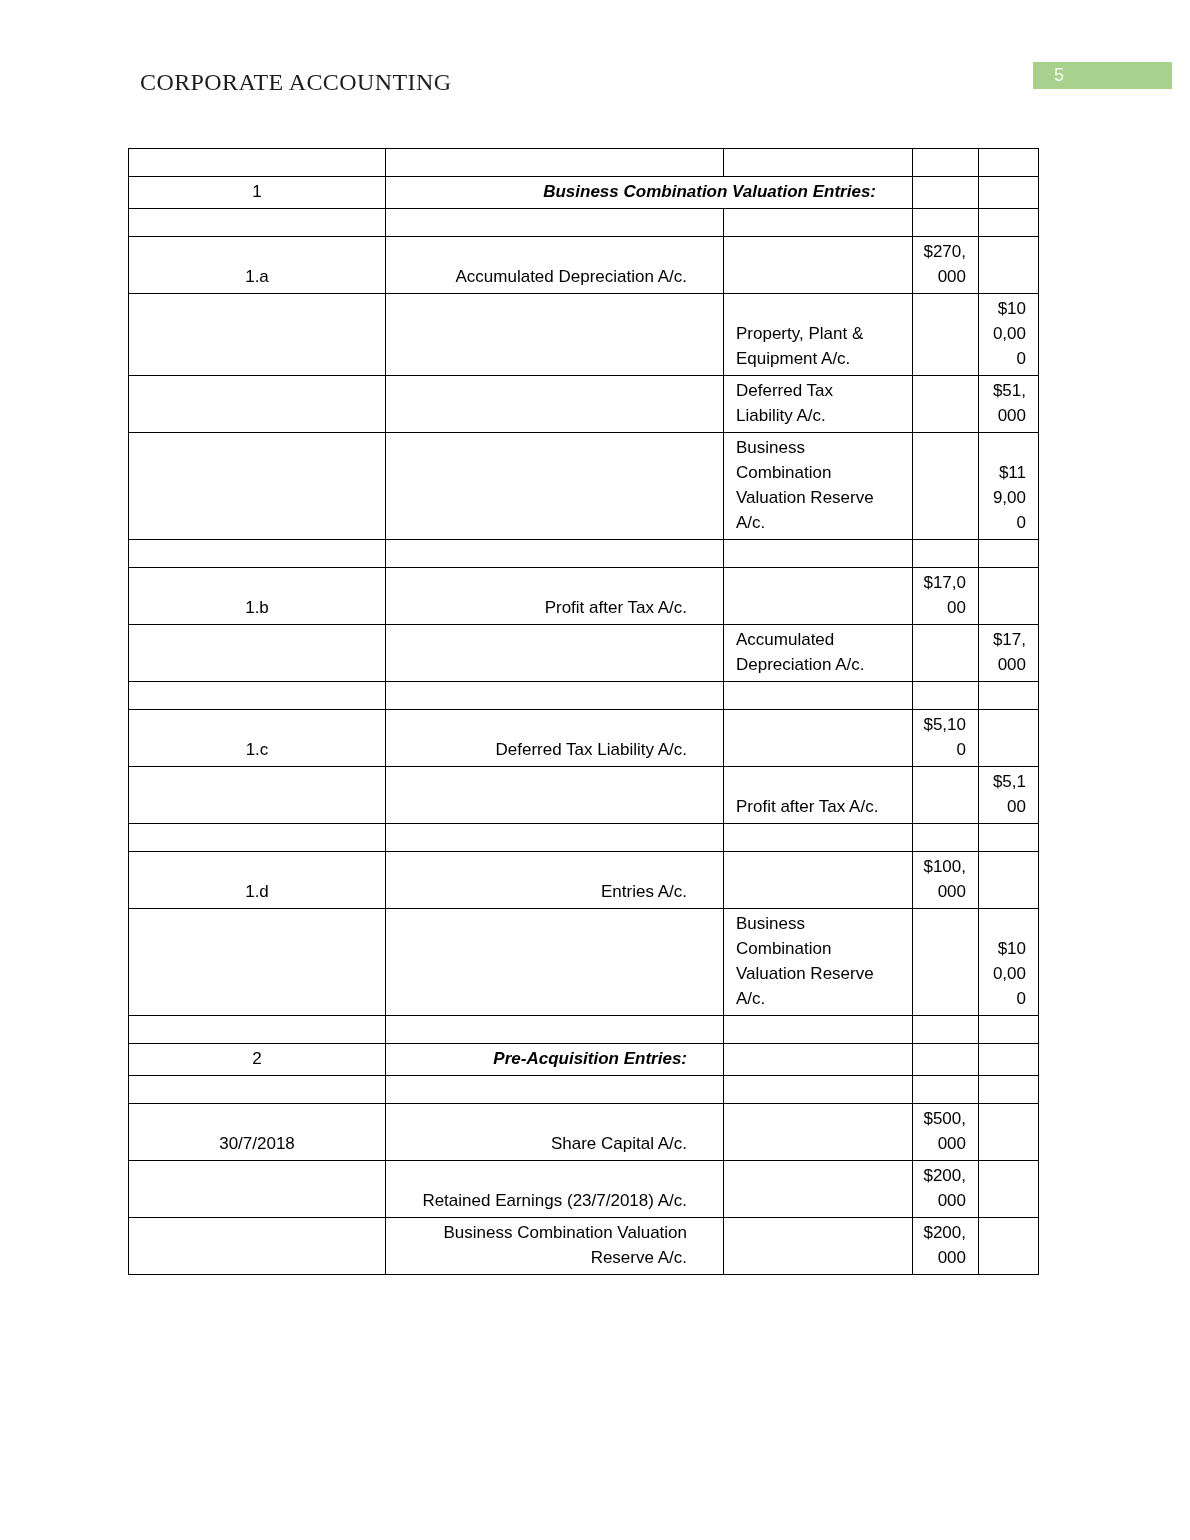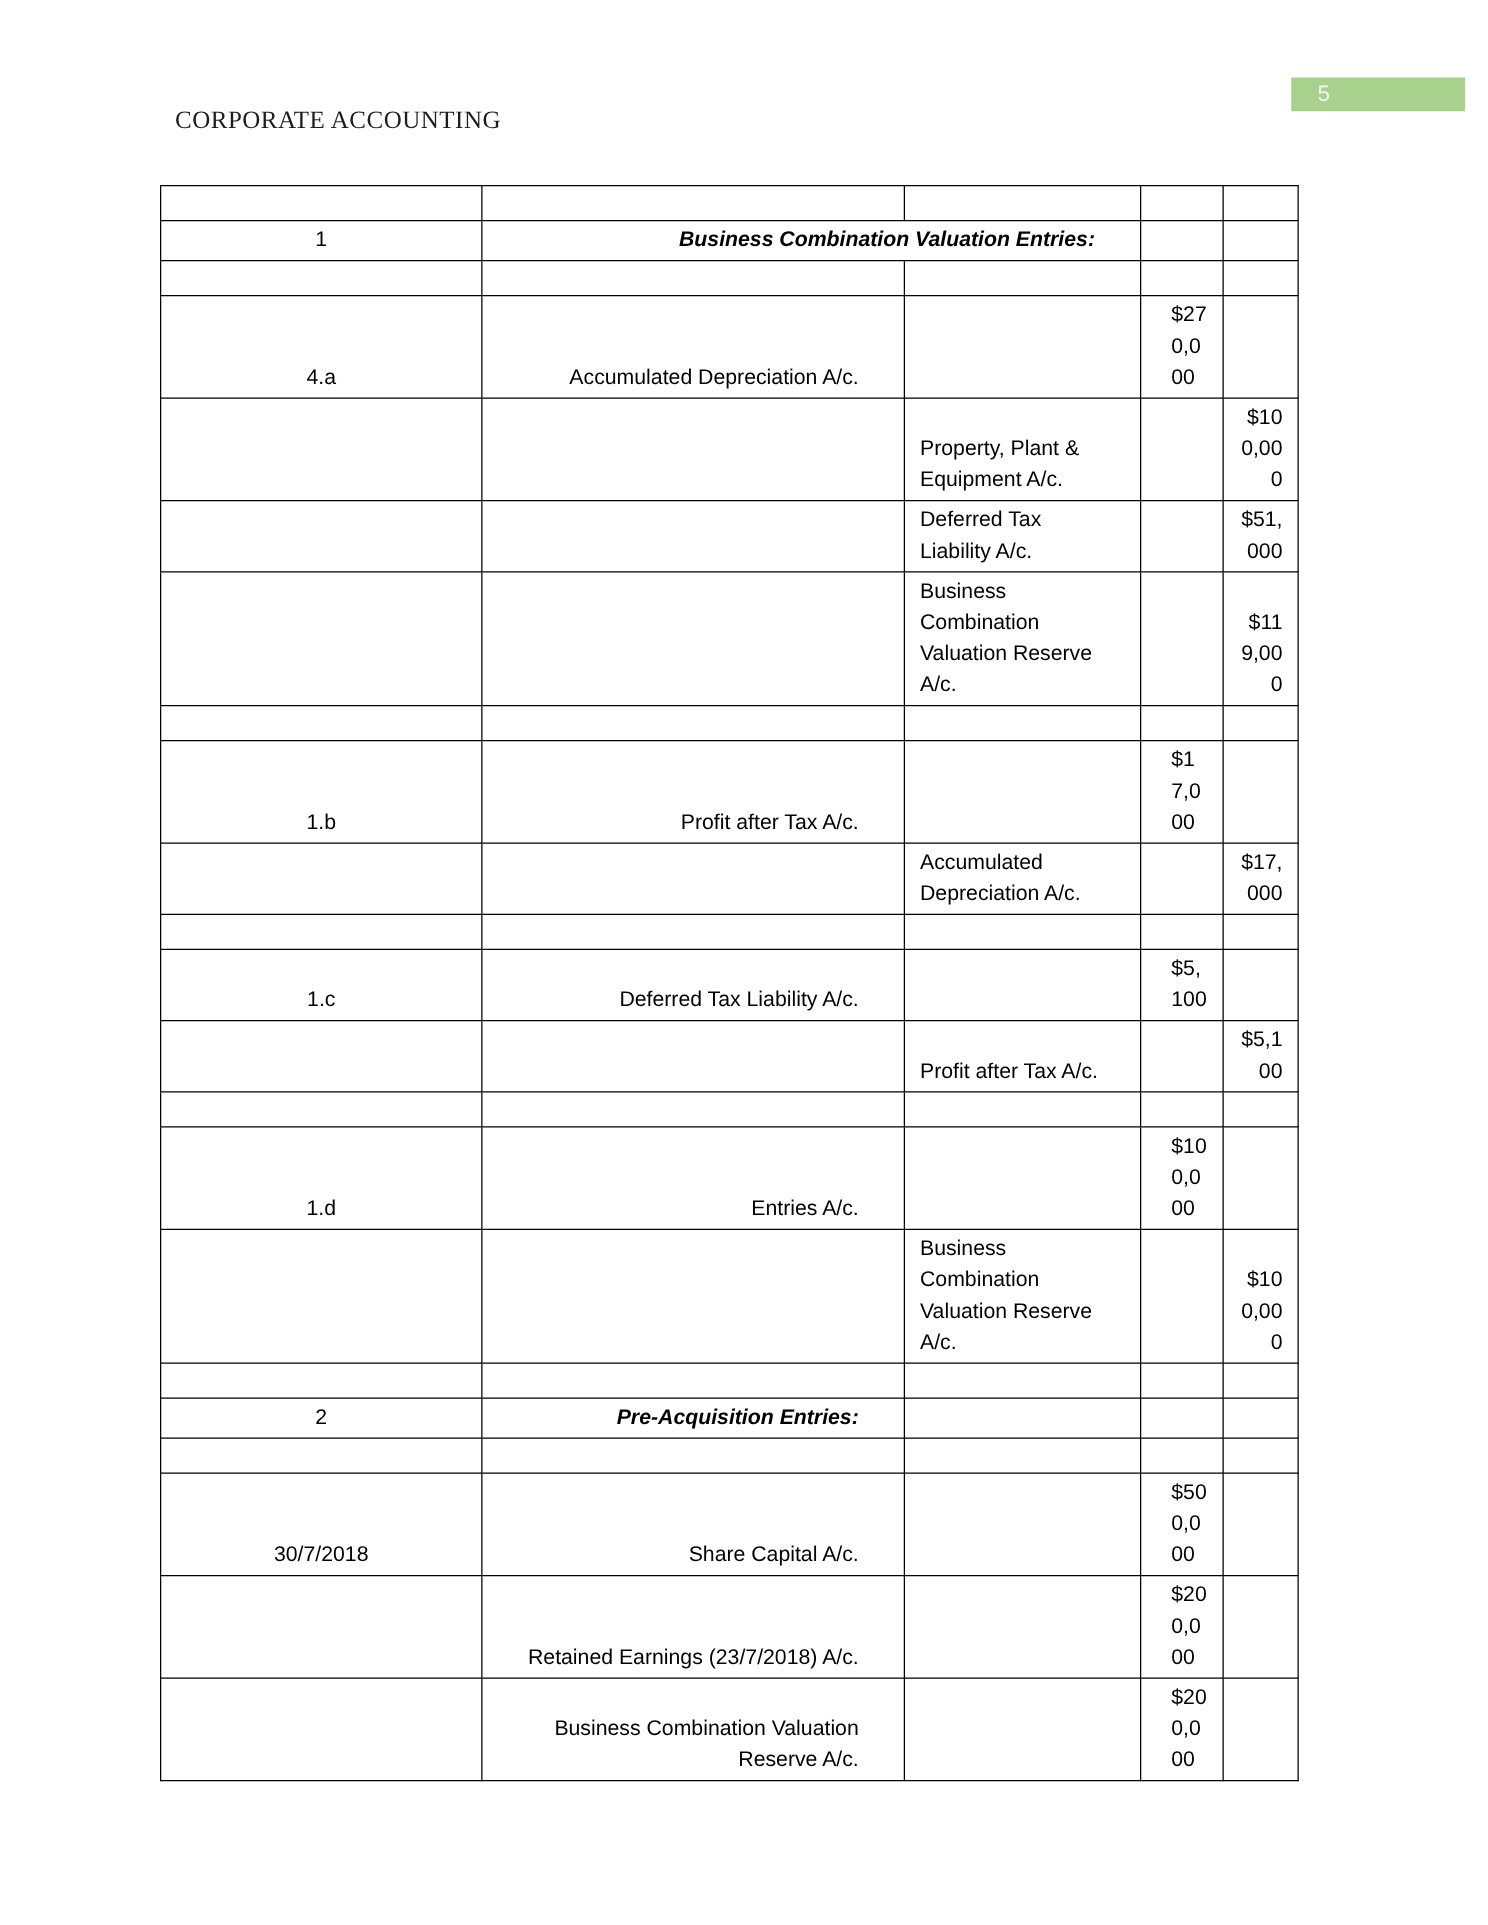--- a/index.html
+++ b/index.html
@@ -7,23 +7,23 @@
     width: 1190px;
     height: 1540px;
     background: #ffffff;
     position: relative;
     font-family: "Liberation Sans", sans-serif;
     color: #000000;
   }
   .header-title {
     position: absolute;
     left: 140px;
-    top: 84px;
+    top: 70px;
     font-family: "Liberation Serif", serif;
-    font-size: 20px;
+    font-size: 24px;
     line-height: 24px;
     letter-spacing: 0.4px;
     color: #1d1d1d;
     white-space: nowrap;
   }
   .page-badge {
     position: absolute;
     left: 1033px;
     top: 62px;
     width: 139px;
@@ -46,21 +46,21 @@
     border: 1px solid #000000;
     vertical-align: bottom;
     font-size: 17px;
     line-height: 25px;
     padding: 2px 12px 4px 12px;
   }
   .journal tr.blank td { height: 21px; }
   .journal td.c1 { text-align: center; }
   .journal td.c2 { padding-right: 36px; text-align: right; }
   .journal td.c3 { padding-right: 19px; }
-  .journal td.c4 { text-align: left; word-break: break-all; padding-left: 24px; }
+  .journal td.c4 { text-align: right; word-break: break-all; padding-left: 8px; }
   .journal td.c5 { text-align: right; word-break: break-all; }
   .journal td.sec { font-weight: bold; font-style: italic; }
 </style>
 </head>
 <body>
 
 <div>
 
   <div class="header-title">CORPORATE ACCOUNTING</div>
 
@@ -91,21 +91,21 @@
           <td class="c5"></td>
         </tr>
         <tr class="blank">
           <td class="c1"></td>
           <td class="c2"></td>
           <td class="c3"></td>
           <td class="c4"></td>
           <td class="c5"></td>
         </tr>
         <tr>
-          <td class="c1">4.a</td>
+          <td class="c1">1.a</td>
           <td class="c2">Accumulated Depreciation A/c.</td>
           <td class="c3"></td>
           <td class="c4">$270,000</td>
           <td class="c5"></td>
         </tr>
         <tr>
           <td class="c1"></td>
           <td class="c2"></td>
           <td class="c3">Property, Plant &amp; Equipment A/c.</td>
           <td class="c4"></td>

